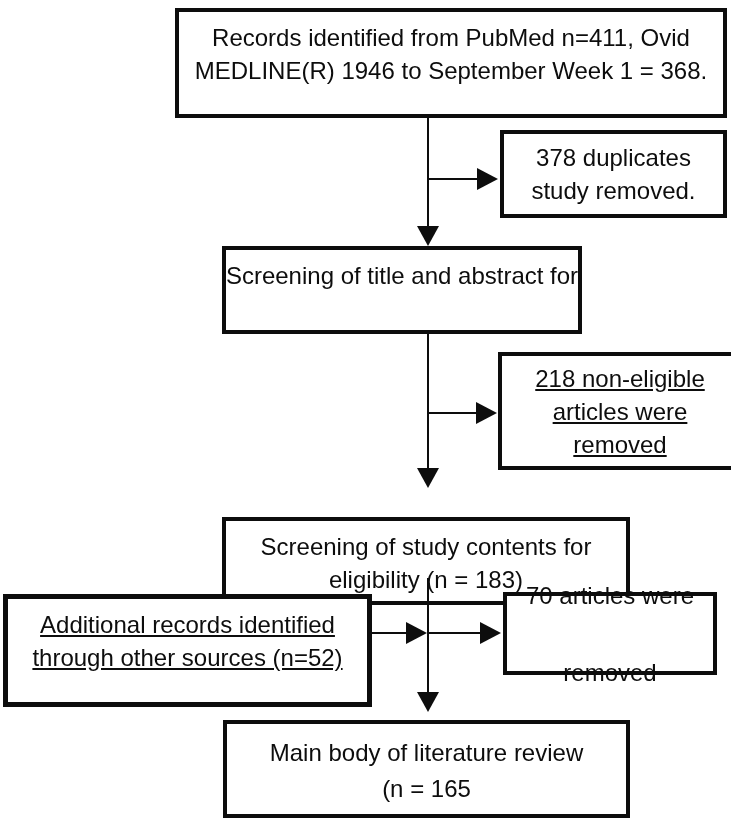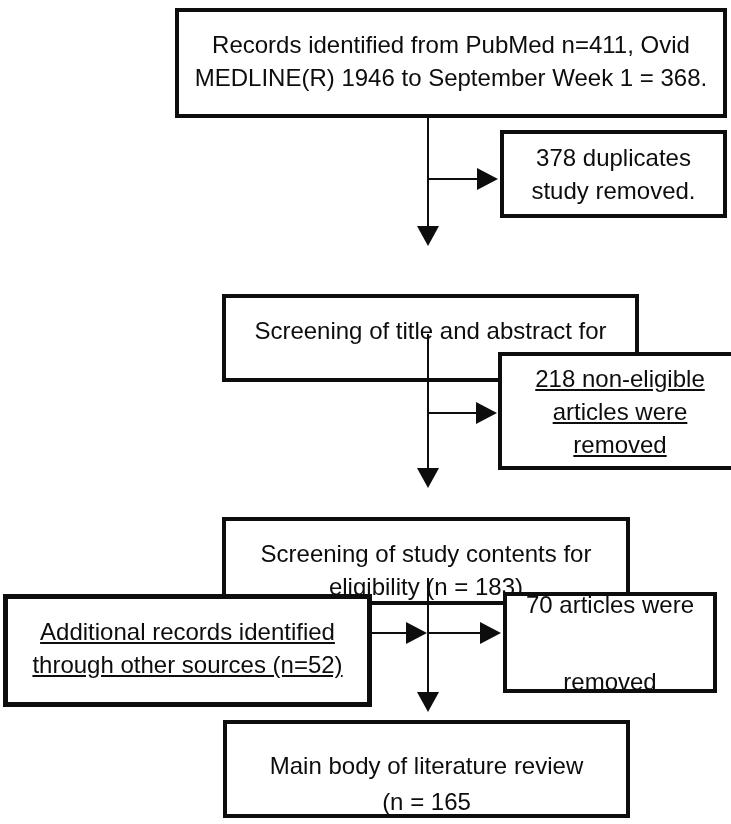--- a/index.html
+++ b/index.html
@@ -17,21 +17,21 @@
     border: 4px solid #0d0d0d;
     background: #ffffff;
     display: flex;
     flex-direction: column;
     align-items: center;
     text-align: center;
     font-size: 24px;
     line-height: 33px;
   }
   .box .line { white-space: nowrap; }
-  .pad-top { justify-content: flex-start; padding-top: 16px; }
+  .pad-top { justify-content: flex-start; padding-top: 9px; }
   .v-center { justify-content: center; }
   .thick { border-width: 5px; }
   .conn {
     position: absolute;
     background: #0d0d0d;
   }
   .arrow-down {
     position: absolute;
     width: 0; height: 0;
     border-left: 11px solid transparent;
@@ -55,46 +55,46 @@
   <div class="box pad-top" style="left:175px; top:8px; width:552px; height:110px;">
     <div class="line">Records identified from PubMed n=411, Ovid</div>
     <div class="line">MEDLINE(R) 1946 to September Week 1 = 368.</div>
   </div>
 
   <div class="box v-center" style="left:500px; top:130px; width:227px; height:88px;">
     <div class="line">378 duplicates</div>
     <div class="line">study removed.</div>
   </div>
 
-  <div class="box pad-top" style="left:222px; top:246px; width:417px; height:88px;margin-top:48px;">
+  <div class="box pad-top" style="left:222px; top:246px; width:360px; height:88px;">
     <div class="line">Screening of title and abstract for</div>
   </div>
 
   <div class="box v-center" style="left:498px; top:352px; width:244px; height:118px;text-decoration:underline;">
     <div class="line">218 non-eligible</div>
     <div class="line">articles were</div>
     <div class="line">removed</div>
   </div>
 
   <div class="box pad-top" style="left:222px; top:490px; width:408px; height:88px;margin-top:27px;">
     <div class="line">Screening of study contents for</div>
     <div class="line">eligibility (n = 183)</div>
   </div>
 
   <div class="box pad-top thick" style="left:3px; top:594px; width:369px; height:113px;text-decoration:underline;">
     <div class="line">Additional records identified</div>
     <div class="line">through other sources (n=52)</div>
   </div>
 
-  <div class="box v-center" style="left:503px; top:592px; width:214px; height:101px;gap:44px;">
+  <div class="box v-center" style="left:503px; top:592px; width:214px; height:83px;gap:44px;">
     <div class="line">70 articles were</div>
     <div class="line">removed</div>
   </div>
 
-  <div class="box pad-top" style="left:223px; top:720px; width:407px; height:98px; padding-top:25px;">
+  <div class="box pad-top" style="left:223px; top:720px; width:407px; height:98px; padding-top:12px;">
     <div class="line">Main body of literature review</div>
     <div class="line gap">(n = 165</div>
   </div>
 
   <div class="conn" style="left:427px; top:118px; width:2px; height:112px;"></div>
   <div class="arrow-down" style="left:417px; top:226px;"></div>
 
   <div class="conn" style="left:428px; top:178px; width:50px; height:2px;"></div>
   <div class="arrow-right" style="left:477px; top:168px;"></div>
 

